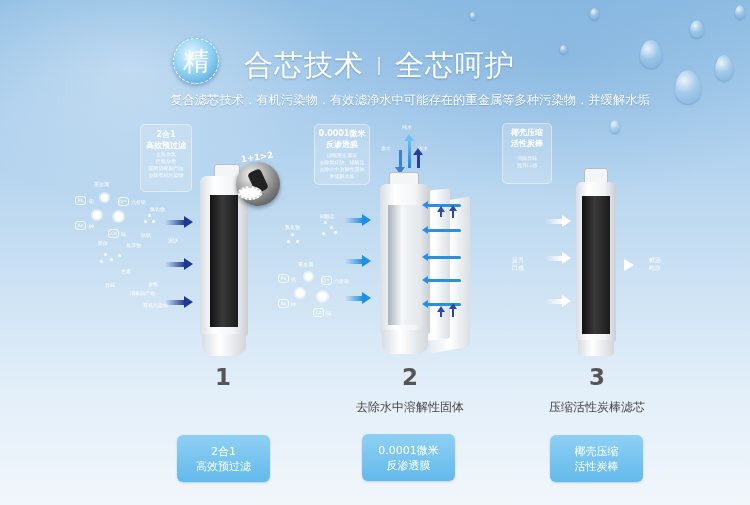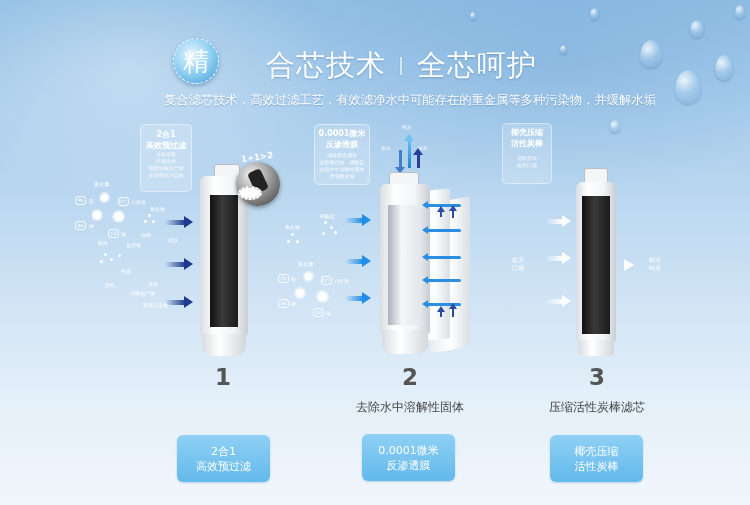--- a/index.html
+++ b/index.html
@@ -15,21 +15,21 @@
     background: radial-gradient(ellipse at center, rgba(90,150,205,0.25), rgba(90,150,205,0) 70%); }
   .drop { position:absolute; border-radius:50% 50% 50% 50% / 60% 60% 40% 40%;
     background: radial-gradient(circle at 35% 30%, rgba(255,255,255,0.8), rgba(180,215,240,0.3) 45%, rgba(80,140,200,0.35) 100%);
     box-shadow: 0 1px 2px rgba(40,90,150,0.3); }
 
   
   .badge { position:absolute; left:173px; top:38px; width:46px; height:46px; border-radius:50%;
     background: radial-gradient(circle at 40% 35%, #e6f6ff 0%, #8fd0f2 50%, #3f9ad6 100%);
     border:1px dashed rgba(255,255,255,0.9); box-shadow:0 2px 4px rgba(30,80,140,0.4);
     color:#fff; font-size:26px; display:flex; align-items:center; justify-content:center; }
-  .title { position:absolute; left:266px; top:46px; font-size:29px; color:#fff; letter-spacing:1px; white-space:nowrap;
+  .title { position:absolute; left:244px; top:46px; font-size:29px; color:#fff; letter-spacing:1px; white-space:nowrap;
     text-shadow:0 1px 2px rgba(30,80,140,0.35); }
   .title .sep { font-size:18px; margin:0 12px; vertical-align:4px; opacity:0.85; }
   .subtitle { position:absolute; left:0; width:750px; top:92px; text-align:center; padding-left:70px;
     font-size:12.3px; color:#fff; white-space:nowrap; text-shadow:0 1px 1px rgba(30,80,140,0.35); }
 
   
   .card { position:absolute; border-radius:5px; background:rgba(255,255,255,0.18);
     border:1px solid rgba(255,255,255,0.45); color:#fff; text-align:center; }
   .card .h { font-size:8px; font-weight:bold; line-height:11px; }
   .card .d { font-size:5px; line-height:7px; opacity:0.9; }
@@ -84,21 +84,21 @@
 <div class="drop" style="left:470px;top:12px;width:6px;height:8px;"></div>
 <div class="drop" style="left:610px;top:120px;width:10px;height:13px;"></div>
 <div class="drop" style="left:735px;top:5px;width:10px;height:14px;"></div>
 
 <div class="badge">
     <span>精</span>
   </div>
 <div class="title">
   <span>合芯技术</span><span class="sep">|</span><span>全芯呵护</span>
 </div>
-<div class="subtitle">复合滤芯技术，高效过滤工艺，有效滤净水中可能存在的重金属等多种污染物，并缓解水垢</div>
+<div class="subtitle">复合滤芯技术，有机污染物，有效滤净水中可能存在的重金属等多种污染物，并缓解水垢</div>
 
 <div class="card" style="left:140px;top:124px;width:52px;height:68px;padding-top:4px;">
   <div class="h">2合1</div>
   <div class="h">高效预过滤</div>
   <div class="d">去除余氯</div>
   <div class="d">巨载杂质</div>
   <div class="d">吸附消毒副产物</div>
   <div class="d">去除有机污染物</div>
 </div>
 

